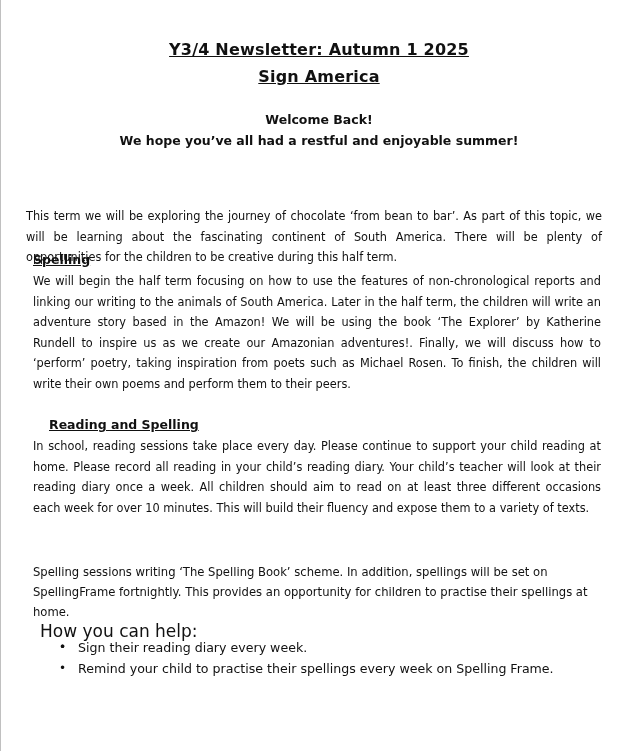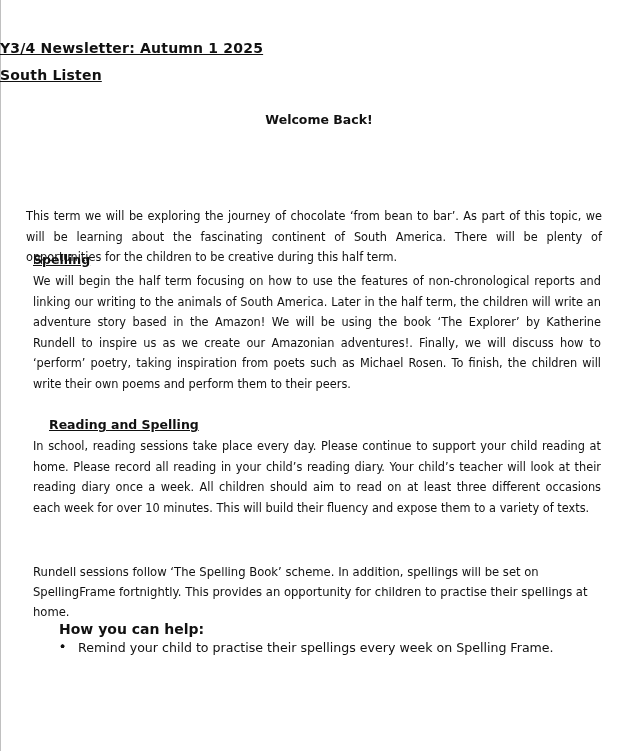--- a/index.html
+++ b/index.html
@@ -1,66 +1,68 @@
 <!DOCTYPE html>
 <html><head>
 <meta charset="utf-8">
 <style>
   html, body { margin: 0; padding: 0; background: #ffffff; }
   body { width: 638px; height: 751px; overflow: hidden; position: relative;
          font-family: "DejaVu Sans", sans-serif; color: #111; }
   .left-edge { position: absolute; left: 0; top: 0; width: 1px; height: 751px; background: #c0c0c0; }
   .page { position: absolute; left: 0; top: 0; width: 638px; height: 751px; }
-  .title { position: absolute; left: 0; width: 638px; 
-           font-weight: bold; font-size: 14px; text-decoration: underline; letter-spacing: 0.2px; }
+  .title { position: absolute; left: 0; width: 638px; text-align: center;
+           font-weight: bold; font-size: 16px; text-decoration: underline; letter-spacing: 0.2px; }
   .t1 { top: 40px; }
   .t2 { top: 67px; }
   .welcome { position: absolute; left: 0; width: 638px; text-align: center; font-weight: bold; font-size: 12.5px; }
   .w1 { top: 112px; }
   .w2 { top: 133px; }
   .para { position: absolute; font-size: 12.6px; line-height: 20.5px; text-align: justify;
           font-family: "DejaVu Sans Condensed", "DejaVu Sans", sans-serif; }
   .intro { left: 26px; top: 167px; width: 576px; margin-top: 39px; }
   .heading { position: absolute; left: 33px; font-weight: bold; font-size: 12.5px; text-decoration: underline; }
   .h-lit { top: 252px; }
   .h-read { top: 417px; margin-left: 16px; }
   .lit { left: 33px; top: 271px; width: 568px; }
   .read { left: 33px; top: 436px; width: 568px; }
   .spell { position: absolute; left: 33px; top: 562px; width: 580px; font-size: 11.6px; line-height: 20px; }
-  .help-h { position: absolute; left: 40px; top: 621px; font-weight: bold; font-size: 14px; margin-left: 19px; }
+  .help-h { position: absolute; left: 40px; top: 621px; font-weight: normal; font-size: 17px; }
   ul.help { position: absolute; left: 58px; top: 637px; width: 520px; margin: 0; padding: 0; list-style: none;
             font-size: 12.6px; line-height: 21px; }
   ul.help li { position: relative; padding-left: 20px; }
   ul.help li .bullet { position: absolute; left: 1px; top: 0; font-size: 12px; }
 </style>
 </head>
 <body>
 
 <div class="left-edge"></div>
 <div class="page">
   <div class="title t1">Y3/4 Newsletter: Autumn 1 2025</div>
-  <div class="title t2">South Listen</div>
+  <div class="title t2">Sign America</div>
 
   <div class="welcome w1">Welcome Back!</div>
+  <div class="welcome w2">We hope you’ve all had a restful and enjoyable summer!</div>
 
   <div class="para intro">This term we will be exploring the journey of chocolate ‘from bean to bar’. As part of this topic, we will be learning about the fascinating continent of South America. There will be plenty of opportunities for the children to be creative during this half term.</div>
 
   <div class="heading h-lit">Spelling</div>
   <div class="para lit">We will begin the half term focusing on how to use the features of non-chronological reports and linking our writing to the animals of South America. Later in the half term, the children will write an adventure story based in the Amazon! We will be using the book ‘The Explorer’ by Katherine Rundell to inspire us as we create our Amazonian adventures!. Finally, we will discuss how to ‘perform’ poetry, taking inspiration from poets such as Michael Rosen. To finish, the children will write their own poems and perform them to their peers.</div>
 
   <div class="heading h-read">Reading and Spelling</div>
   <div class="para read">In school, reading sessions take place every day. Please continue to support your child reading at home. Please record all reading in your child’s reading diary. Your child’s teacher will look at their reading diary once a week. All children should aim to read on at least three different occasions each week for over 10 minutes. This will build their fluency and expose them to a variety of texts.</div>
-  <div class="spell">Rundell sessions follow ‘The Spelling Book’ scheme. In addition, spellings will be set on SpellingFrame fortnightly. This provides an opportunity for children to practise their spellings at home.</div>
+  <div class="spell">Spelling sessions writing ‘The Spelling Book’ scheme. In addition, spellings will be set on SpellingFrame fortnightly. This provides an opportunity for children to practise their spellings at home.</div>
 
   <div class="help-h">How you can help:</div>
   <ul class="help">
     <li>
       <span class="bullet">•</span>
     </li>
     <li>
       <span class="bullet">•</span>
+      <span>Sign their reading diary every week.</span>
     </li>
     <li>
       <span class="bullet">•</span>
       <span>Remind your child to practise their spellings every week on Spelling Frame.</span>
     </li>
   </ul>
 </div>
 
 </body></html>

